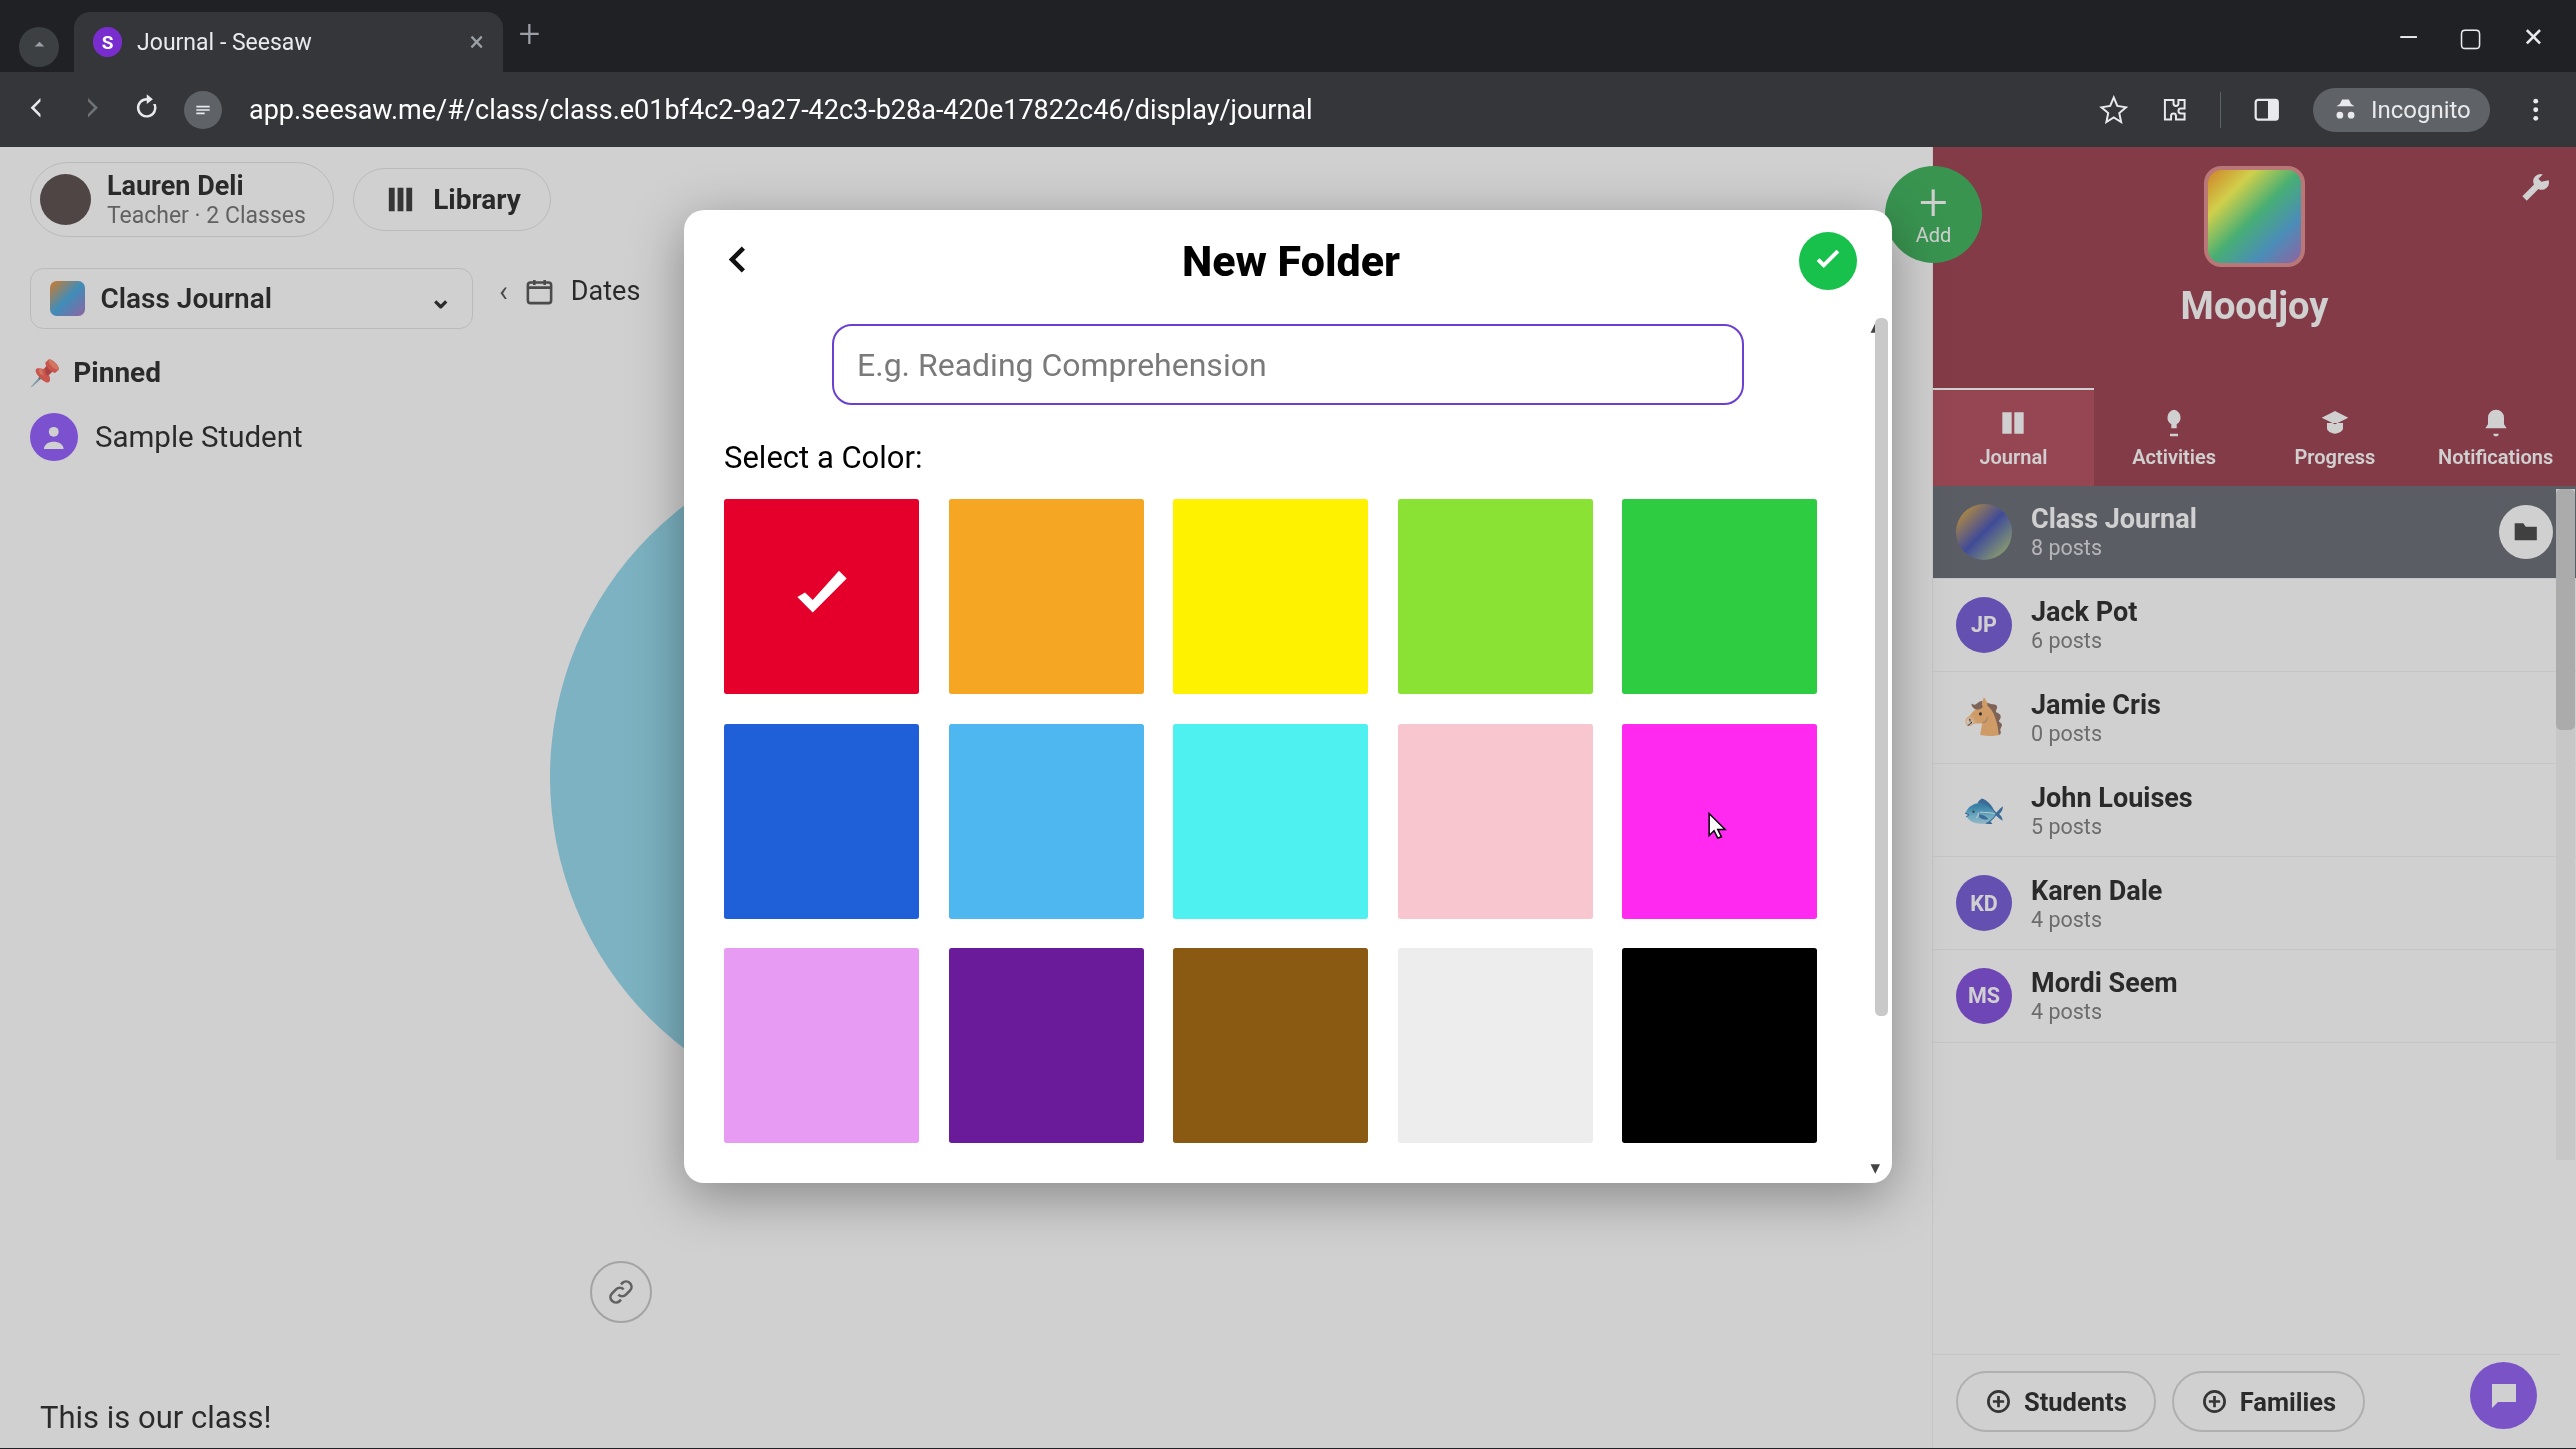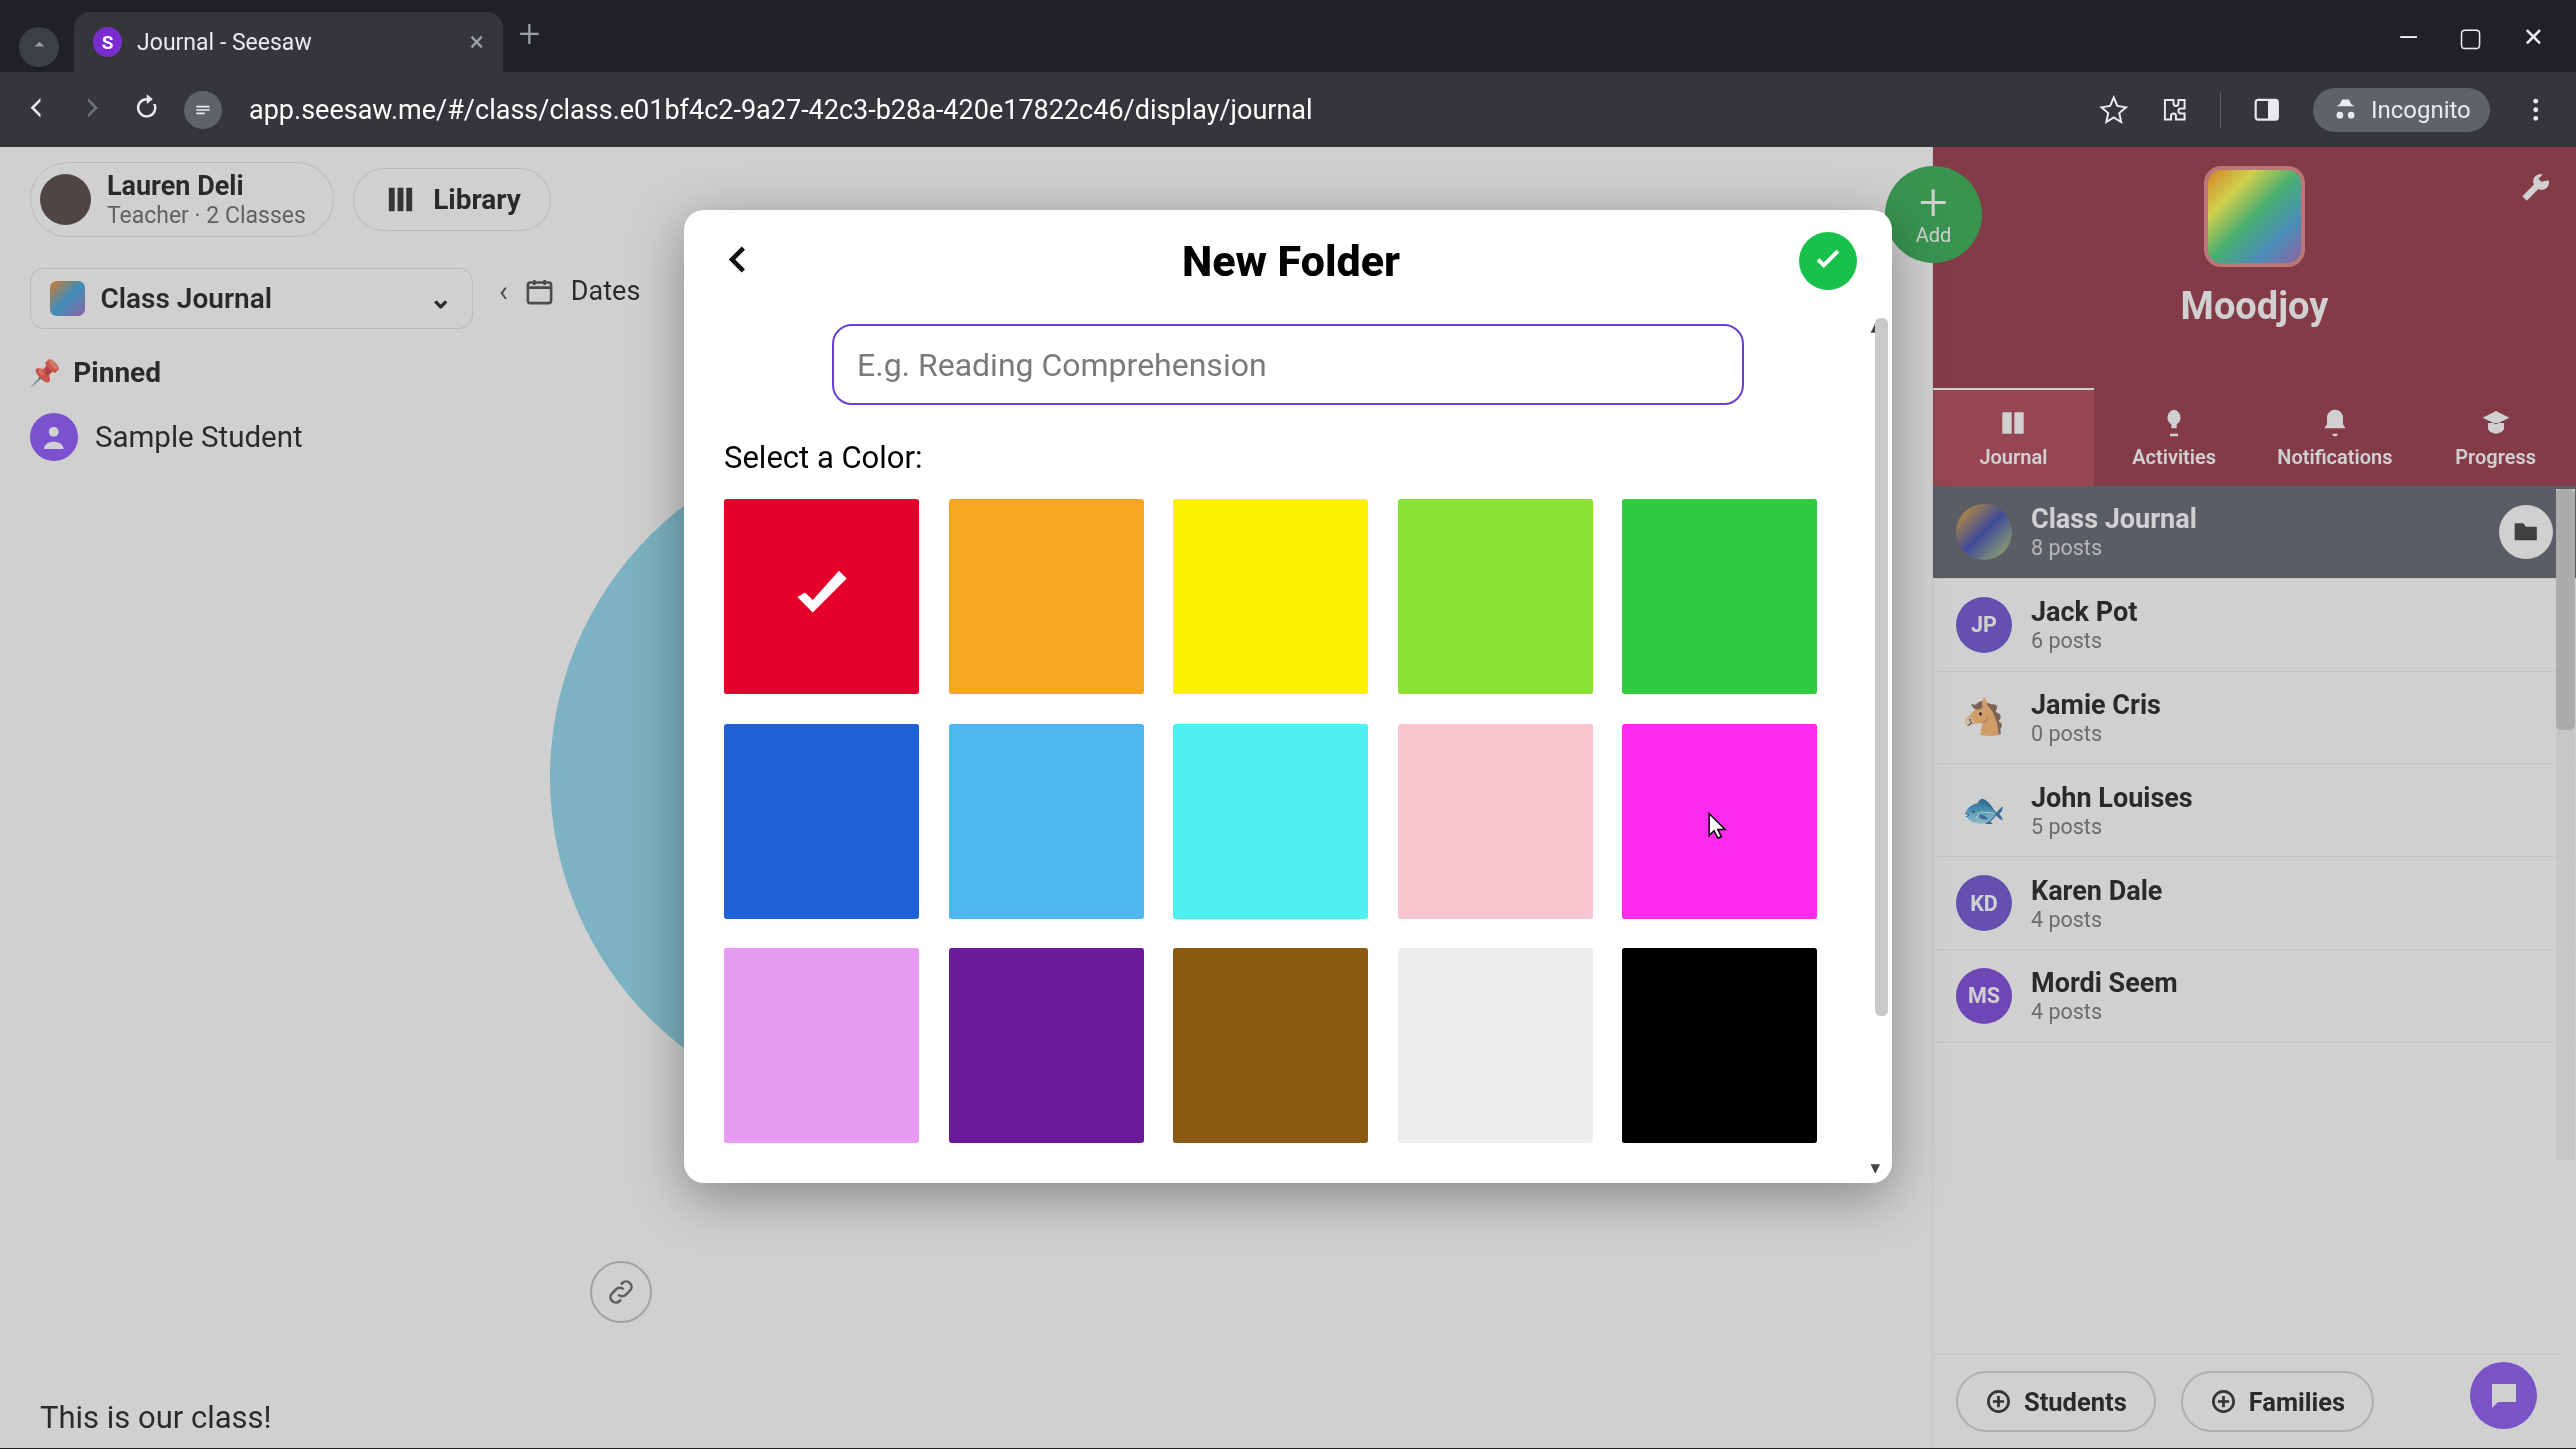--- a/index.html
+++ b/index.html
@@ -79,21 +79,21 @@
 .rail-list{overflow:auto;height:calc(100% - 339px - 94px);}
 .rl-item{display:flex;align-items:center;gap:19px;padding:17.4px 23px;border-bottom:0.7px solid #eee;}
 .rl-item.sel{background:#4b4f5a;color:#fff;}
 .rl-item .av{width:56px;height:56px;border-radius:50%;background:#6a4ccf;color:#fff;display:flex;align-items:center;justify-content:center;font-size:21.5px;font-weight:700;}
 .rl-item .av.img{background:linear-gradient(135deg,#ffae00,#23a,#b4d455);}
 .rl-item .txt .a{font-size:27px;font-weight:700;}
 .rl-item .txt .b{font-size:21.5px;color:#666;}
 .rl-item.sel .txt .b{color:#d7d7dd;}
 .rl-item .foldericon{margin-left:auto;width:54px;height:54px;border-radius:50%;background:#fff;display:flex;align-items:center;justify-content:center;}
 .rl-item .foldericon svg{width:29.5px;height:29.5px;fill:#222;}
-.rail-footer{position:absolute;bottom:0;left:0;right:16px;height:94px;display:flex;align-items:center;gap:25px;padding:0 23px;border-top:1.3px solid #eee;background:#fff;}
+.rail-footer{position:absolute;bottom:0;left:0;right:16px;height:94px;display:flex;align-items:center;gap:16px;padding:0 23px;border-top:1.3px solid #eee;background:#fff;}
 .pillbtn{display:flex;align-items:center;gap:12px;border:2px solid #ccc;border-radius:40px;padding:13.4px 27px;font-size:25.5px;font-weight:700;}
 .pillbtn svg{width:27px;height:27px;fill:#111;stroke:#111;}
 .chat-fab{position:absolute;right:23px;bottom:19px;width:67px;height:67px;border-radius:50%;background:#7b3ff2;display:flex;align-items:center;justify-content:center;}
 .chat-fab svg{width:36px;height:36px;fill:#fff;}
 
 
 .dates{position:absolute;left:499px;top:127px;display:flex;align-items:center;gap:16px;font-size:27px;}
 .dates .chev{font-size:29.5px;color:#333;}
 .dates svg{width:31px;height:31px;fill:#333;}
 
@@ -267,29 +267,29 @@
           <span>Journal</span>
         </div>
       <div class="t">
           <svg viewBox="0 0 24 24">
             <path d="M12 2a6 6 0 0 0-2 11v3h4v-3a6 6 0 0 0-2-11zM9 20h6v2H9z"></path>
           </svg>
           <span>Activities</span>
         </div>
       <div class="t">
           <svg viewBox="0 0 24 24">
+            <path d="M2 8l10-5 10 5-10 5zM6 12v4c0 2 3 4 6 4s6-2 6-4v-4"></path>
+          </svg>
+          <span>Progress</span>
+        </div>
+      <div class="t">
+          <svg viewBox="0 0 24 24">
             <path d="M12 2a6 6 0 0 0-6 6v5l-2 3h16l-2-3V8a6 6 0 0 0-6-6zM10 20a2 2 0 0 0 4 0z"></path>
           </svg>
           <span>Notifications</span>
-        </div>
-      <div class="t">
-          <svg viewBox="0 0 24 24">
-            <path d="M2 8l10-5 10 5-10 5zM6 12v4c0 2 3 4 6 4s6-2 6-4v-4"></path>
-          </svg>
-          <span>Progress</span>
         </div>
     </div>
     <div class="rail-list" id="rail-list">
         <div class="rl-item sel">
           <div class="av img"></div>
           <div class="txt">
             <div class="a">Class Journal</div>
             <div class="b">8 posts</div>
           </div>
           <div class="foldericon">

